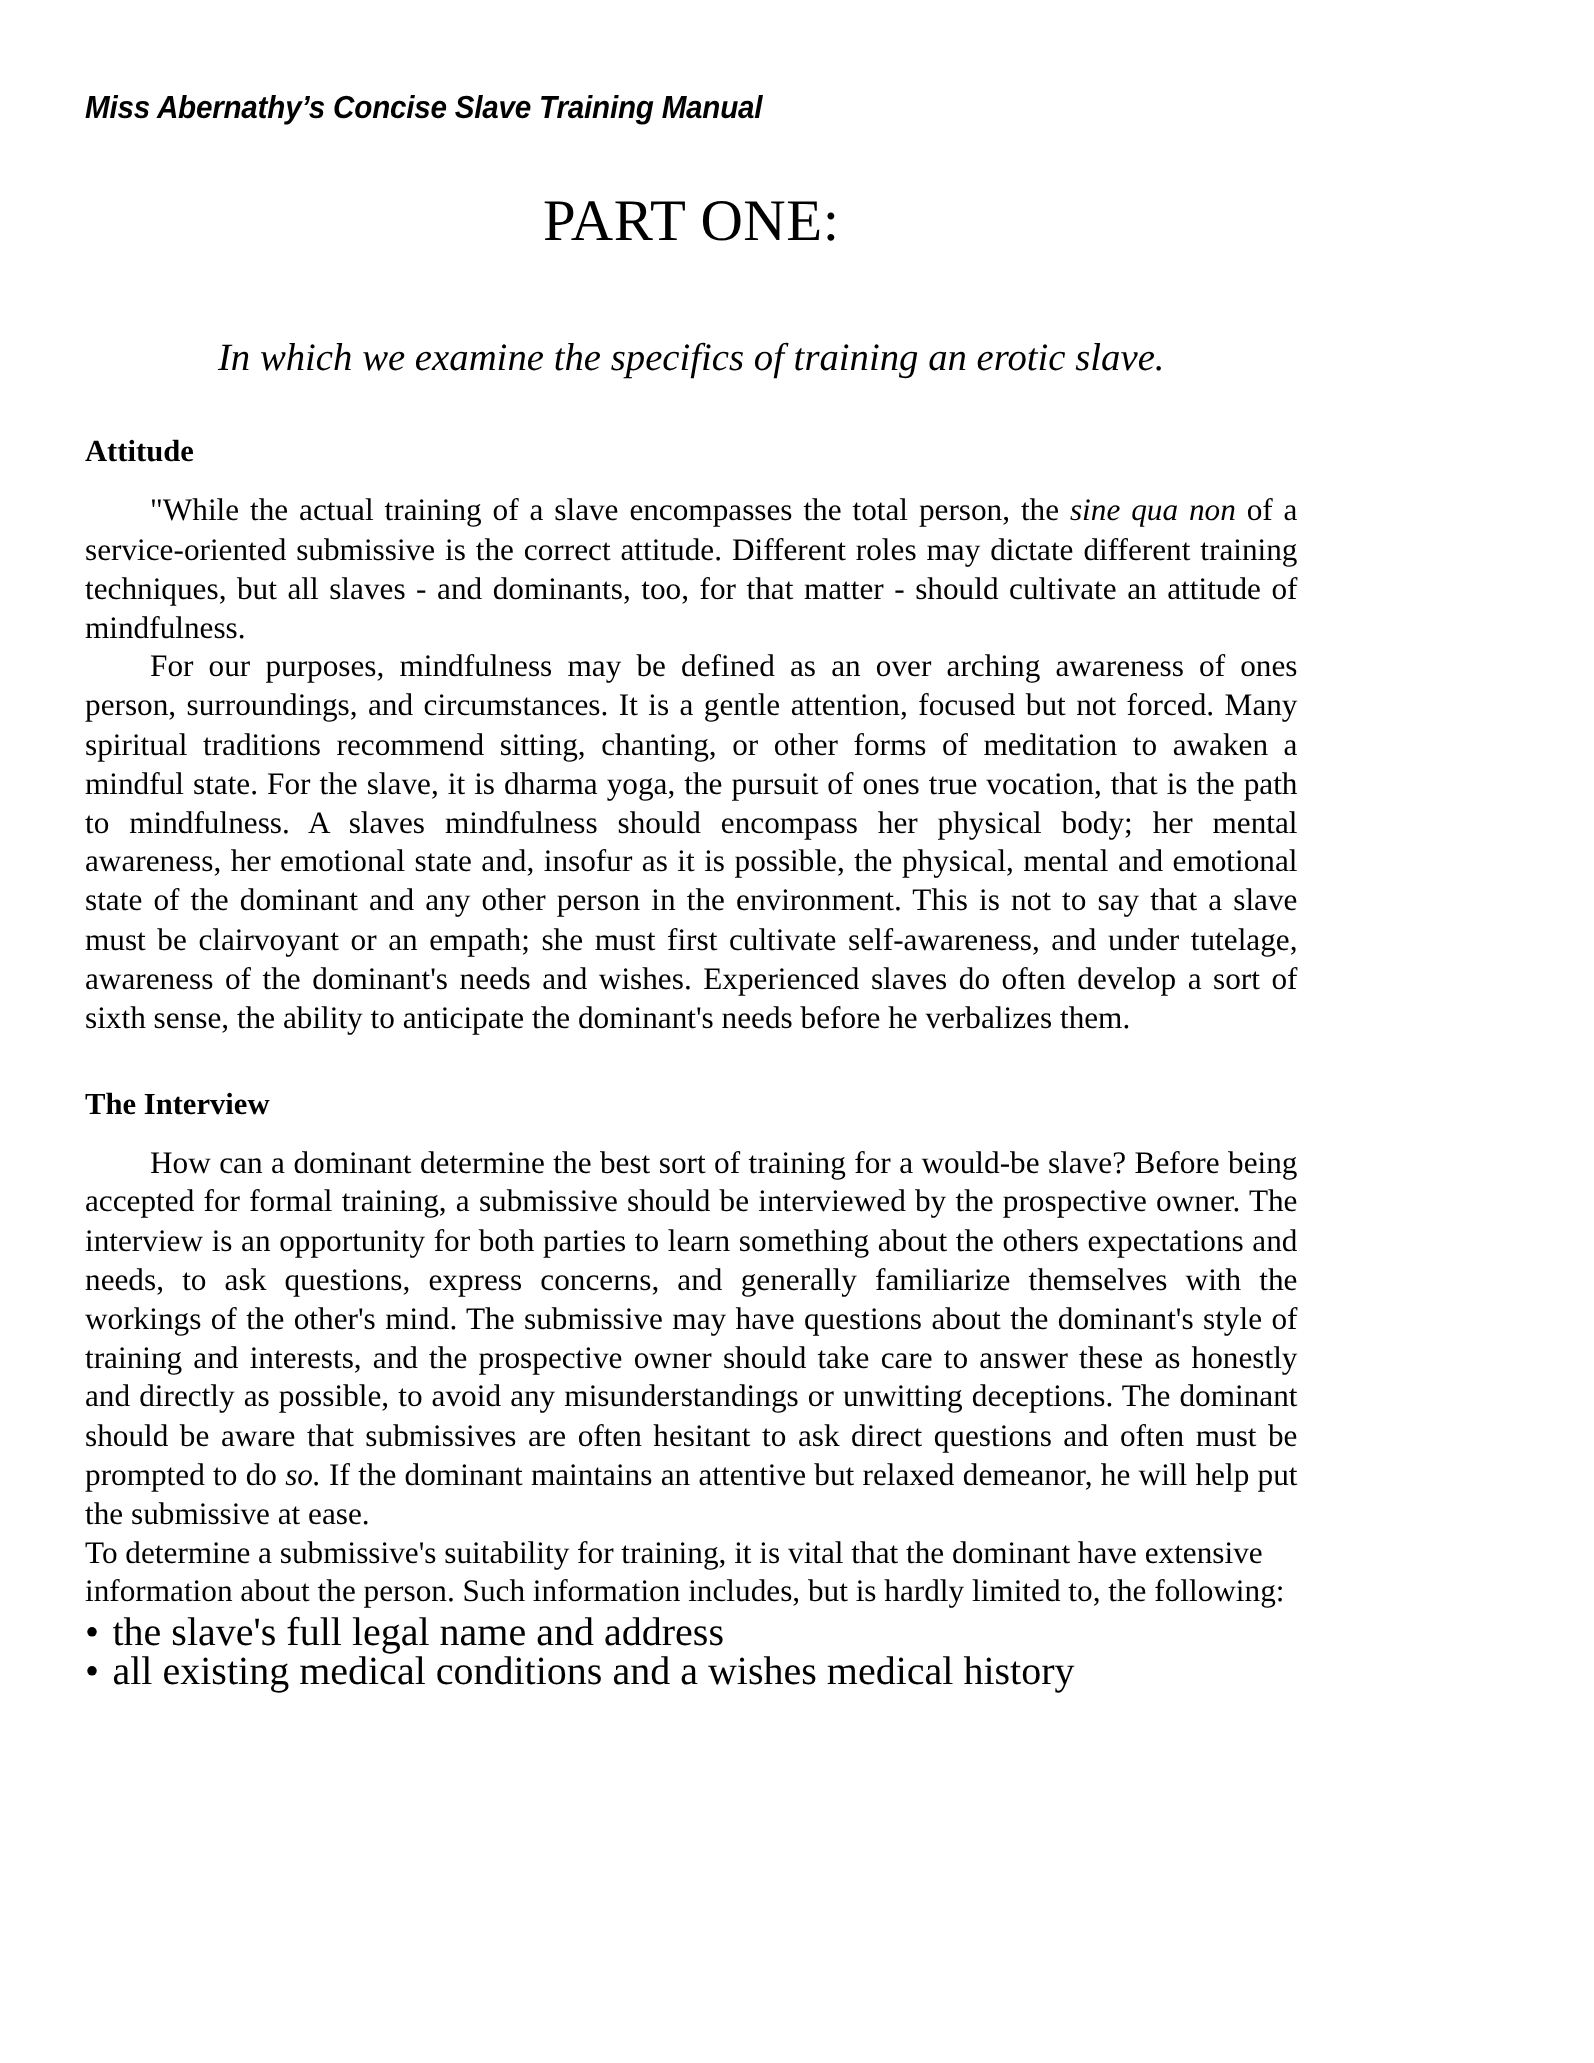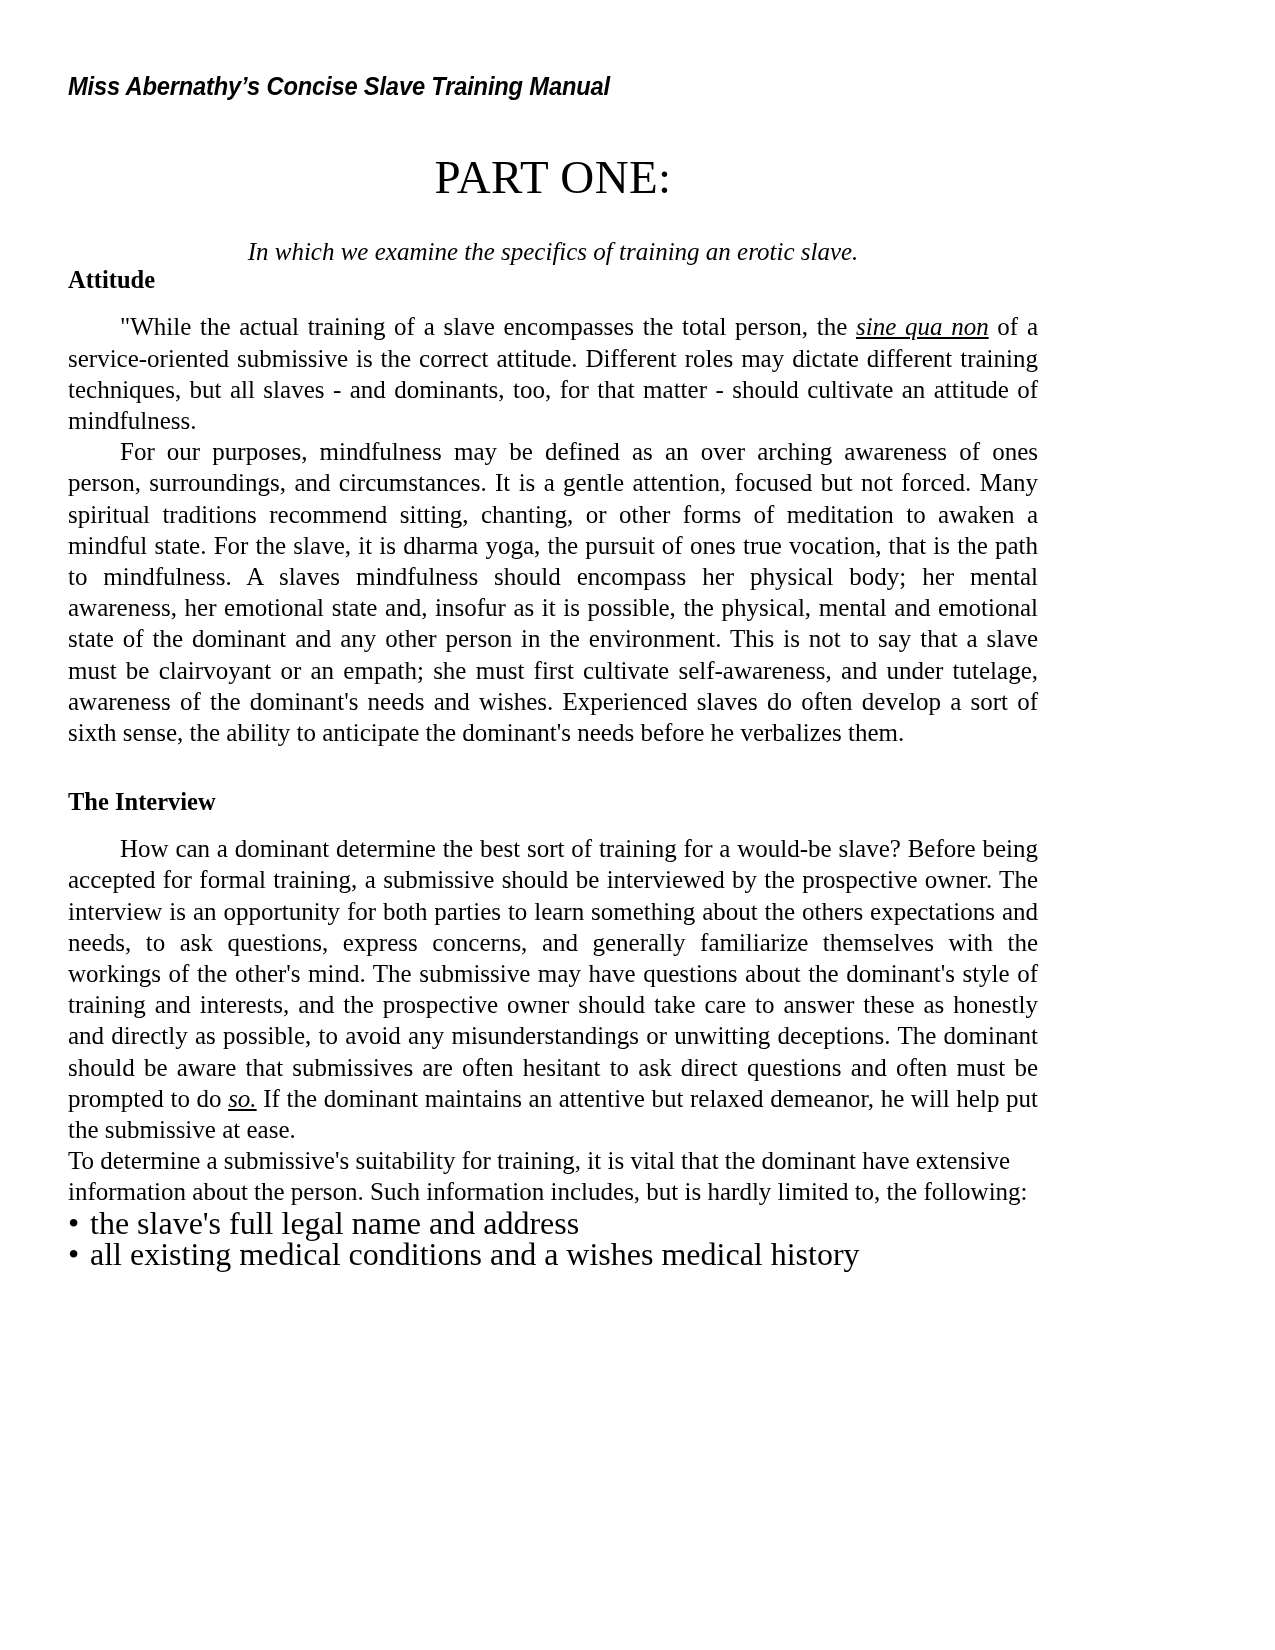--- a/index.html
+++ b/index.html
@@ -45,28 +45,29 @@
   }
   .title-line {
     font-size: 47px;
     letter-spacing: 0.4px;
   }
 
   
   .subtitle {
     text-align: center;
     font-style: italic;
-    font-size: 25px;
-    margin-top: 32px;
+    font-size: 31px;
+    margin-top: 62px;
   }
 
   
   .section-heading {
     font-weight: bold;
     font-size: 24.5px;
+    margin-top: 44px;
   }
   .section-heading.interview {
     margin-top: 40px;
   }
 
   
   .body-block {
     font-size: 25px;
     line-height: 31.2px;
     margin-top: 17px;
@@ -96,21 +97,20 @@
   .bullets li.justified {
     text-align: justify;
     text-justify: inter-word;
   }
   .bullet-mark {
     display: inline-block;
     width: 22px;
   }
   em {
     font-style: italic;
-    text-decoration: underline;
   }
 </style>
 </head>
 <body>
 
 <div class="page">
   <div class="content">
 
     <div class="running-header">Miss Abernathy’s Concise Slave Training Manual</div>
 

